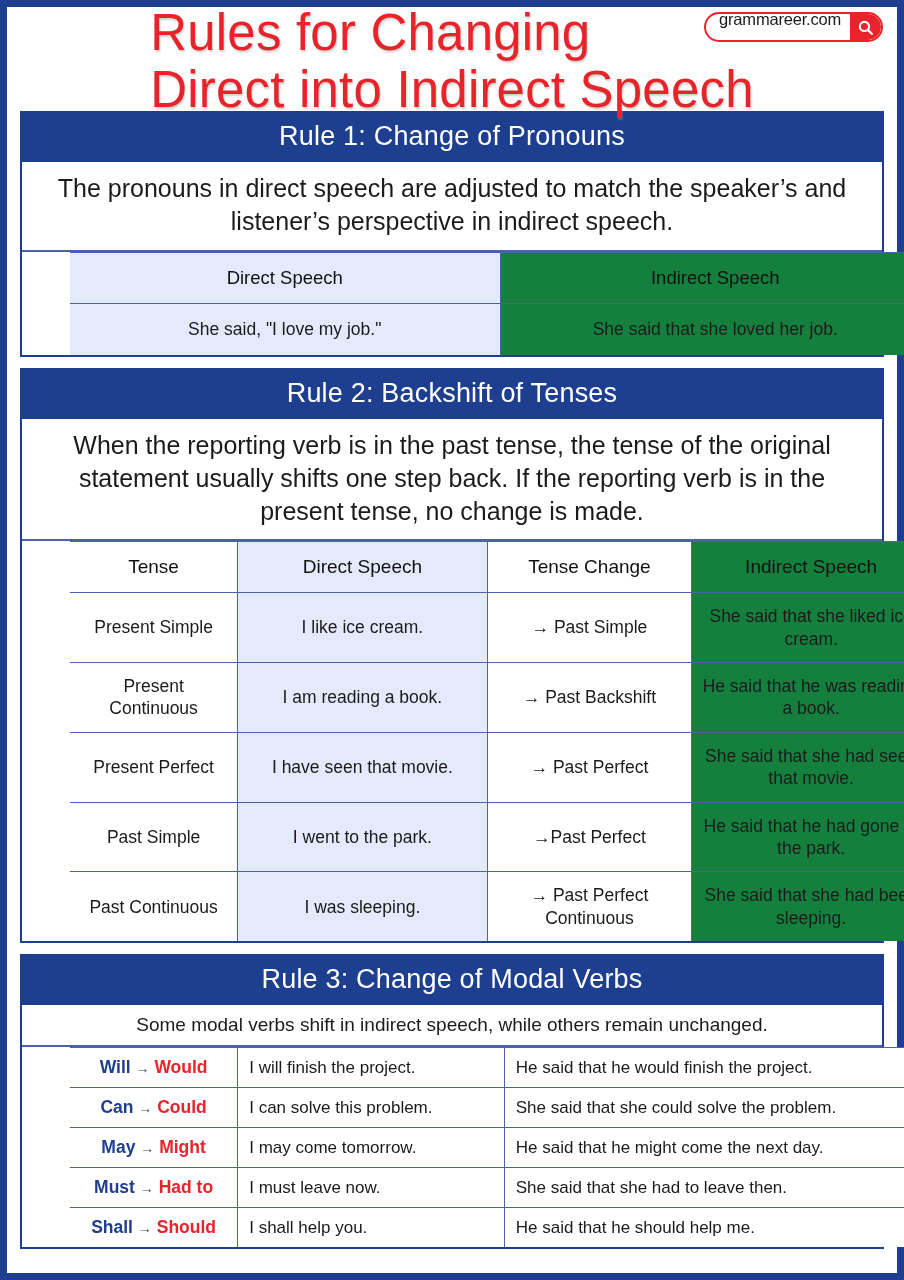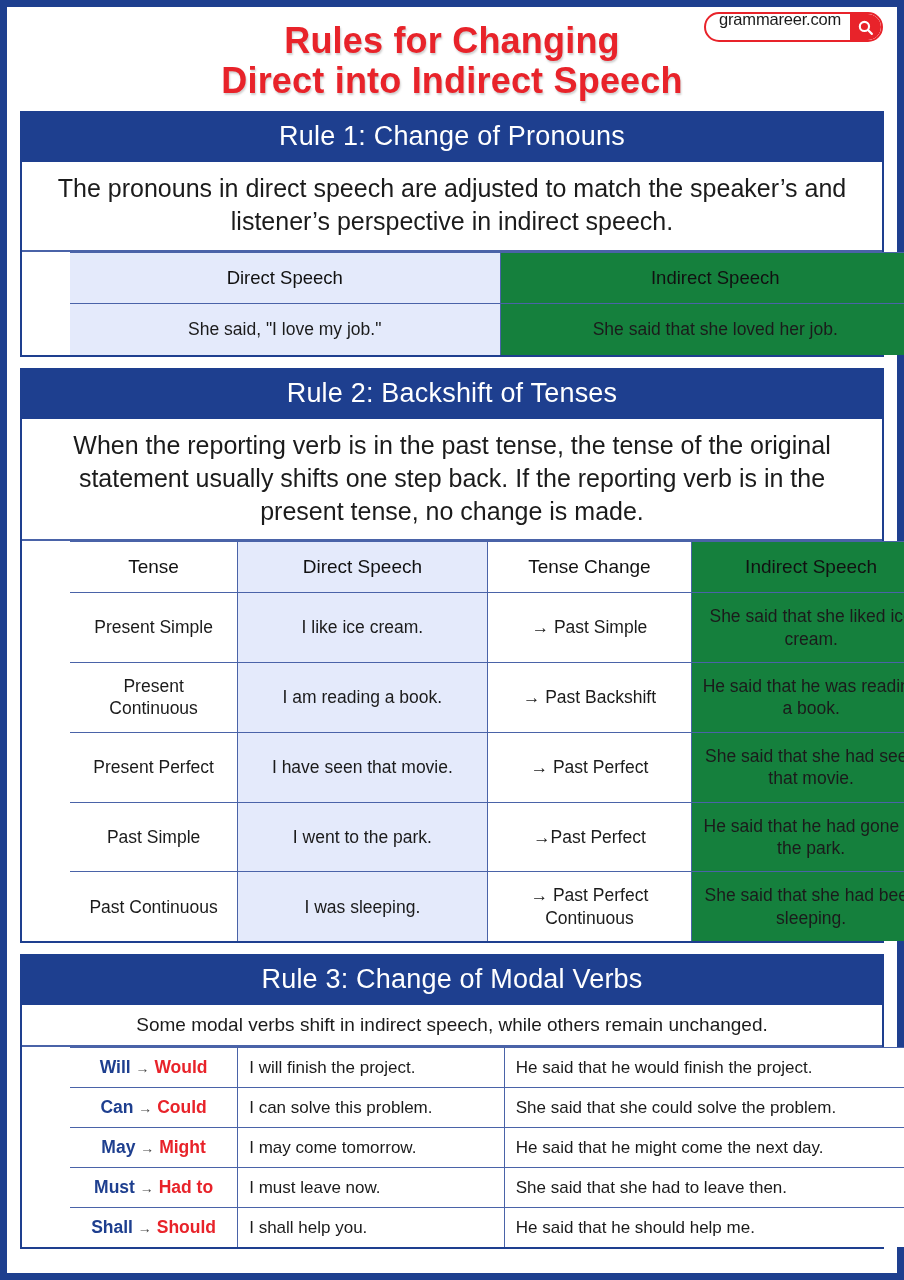--- a/index.html
+++ b/index.html
@@ -28,24 +28,23 @@
   .header {
     position: relative;
     height: 104px;
     display: flex;
     align-items: center;
     justify-content: center;
     padding-top: 4px;
   }
 
   .poster-title {
-    text-align: center;
     color: #e8232a;
-    font-weight: bold;
-    font-size: 36px;
+    font-weight: normal;
+    font-size: 51px;
     line-height: 1.12;
     letter-spacing: 0.2px;
     text-shadow: 1px 2px 2px rgba(150,150,150,0.45);
     font-family: "Liberation Sans", sans-serif;
   }
   .poster-title .line { display: block; white-space: nowrap; }
 
   .brand-badge {
     position: absolute;
     top: 5px;

